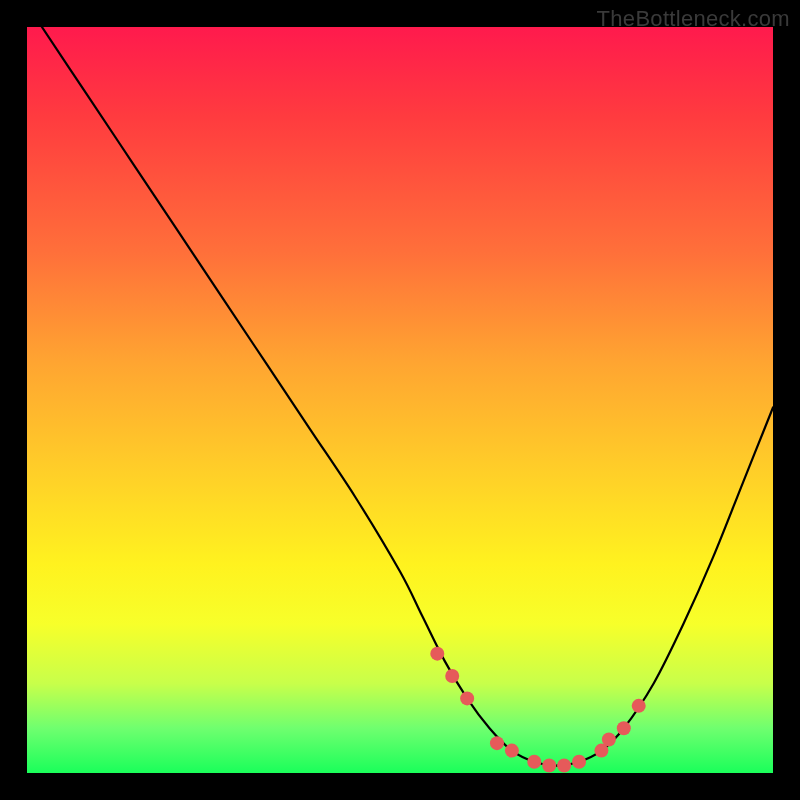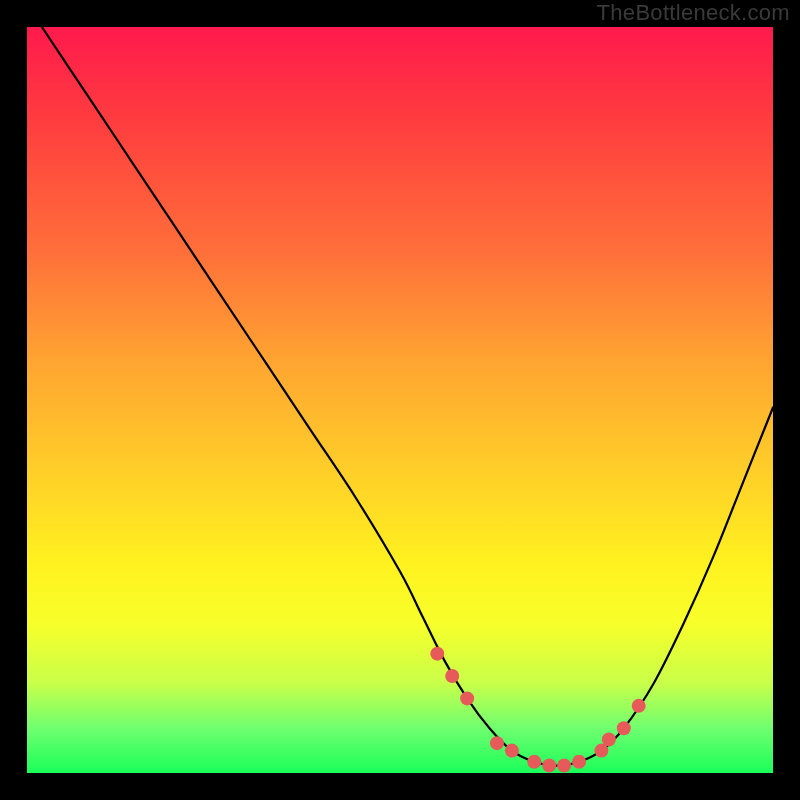--- a/index.html
+++ b/index.html
@@ -24,21 +24,21 @@
       #ffa531 45%,
       #ffd028 60%,
       #fff21f 72%,
       #f7ff2a 80%,
       #c8ff4a 88%,
       #6fff6f 94%,
       #1aff5a 100%);
   }
   .watermark {
     position: absolute;
-    top: 0;
+    top: 6px;
     right: 10px;
     color: #3a3a3a;
     font-size: 22px;
     font-weight: 500;
     letter-spacing: 0.3px;
   }
   svg.plot {
     position: absolute;
     left: 27px;
     top: 27px;

